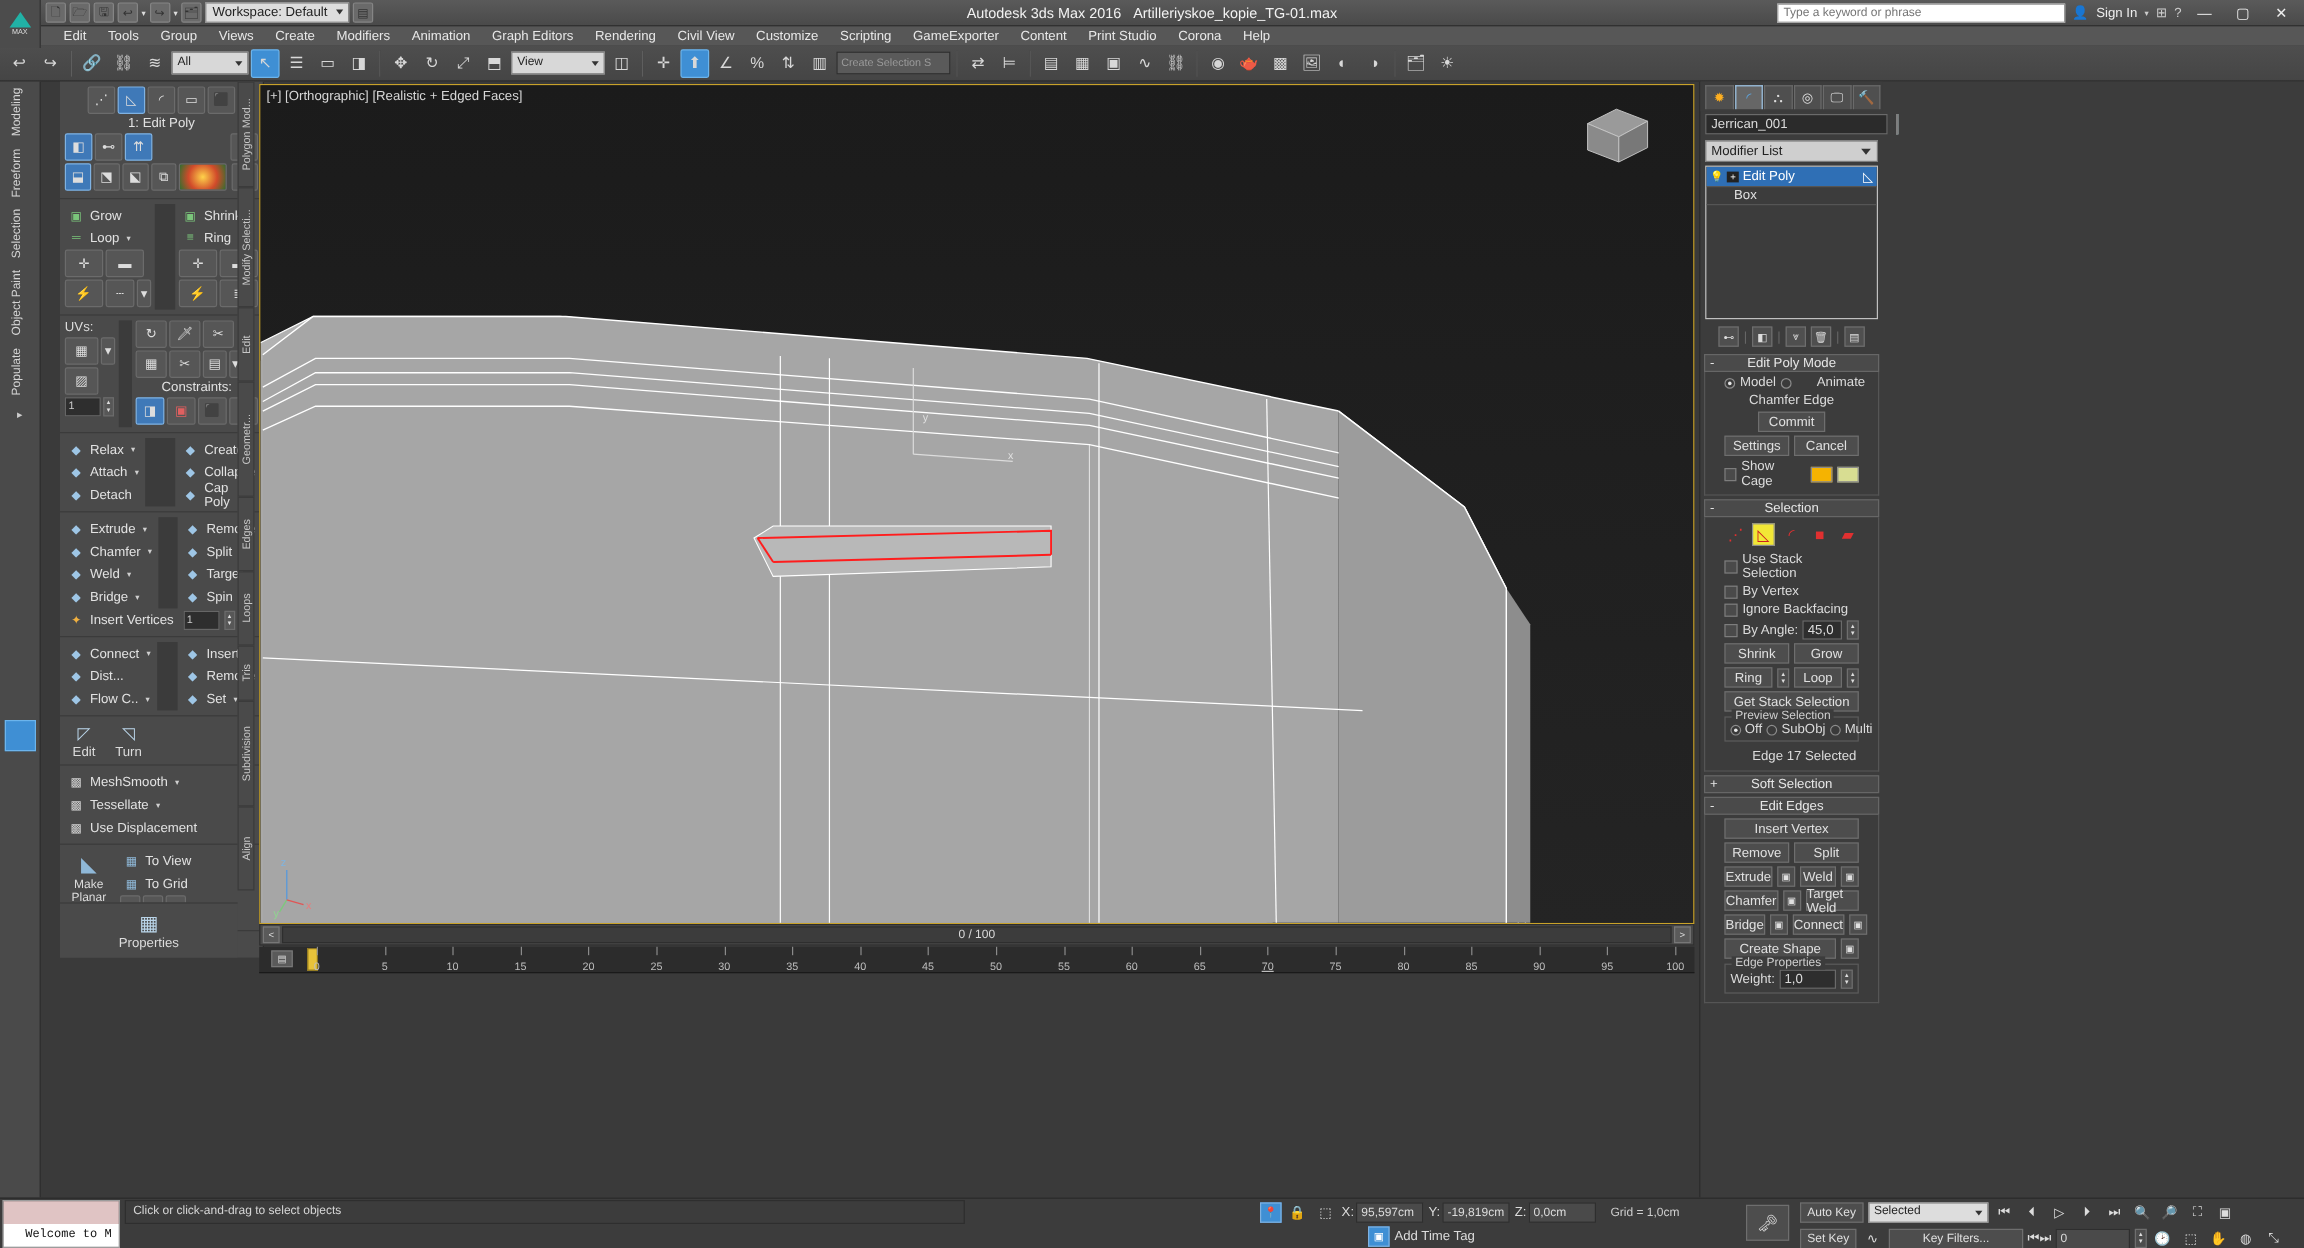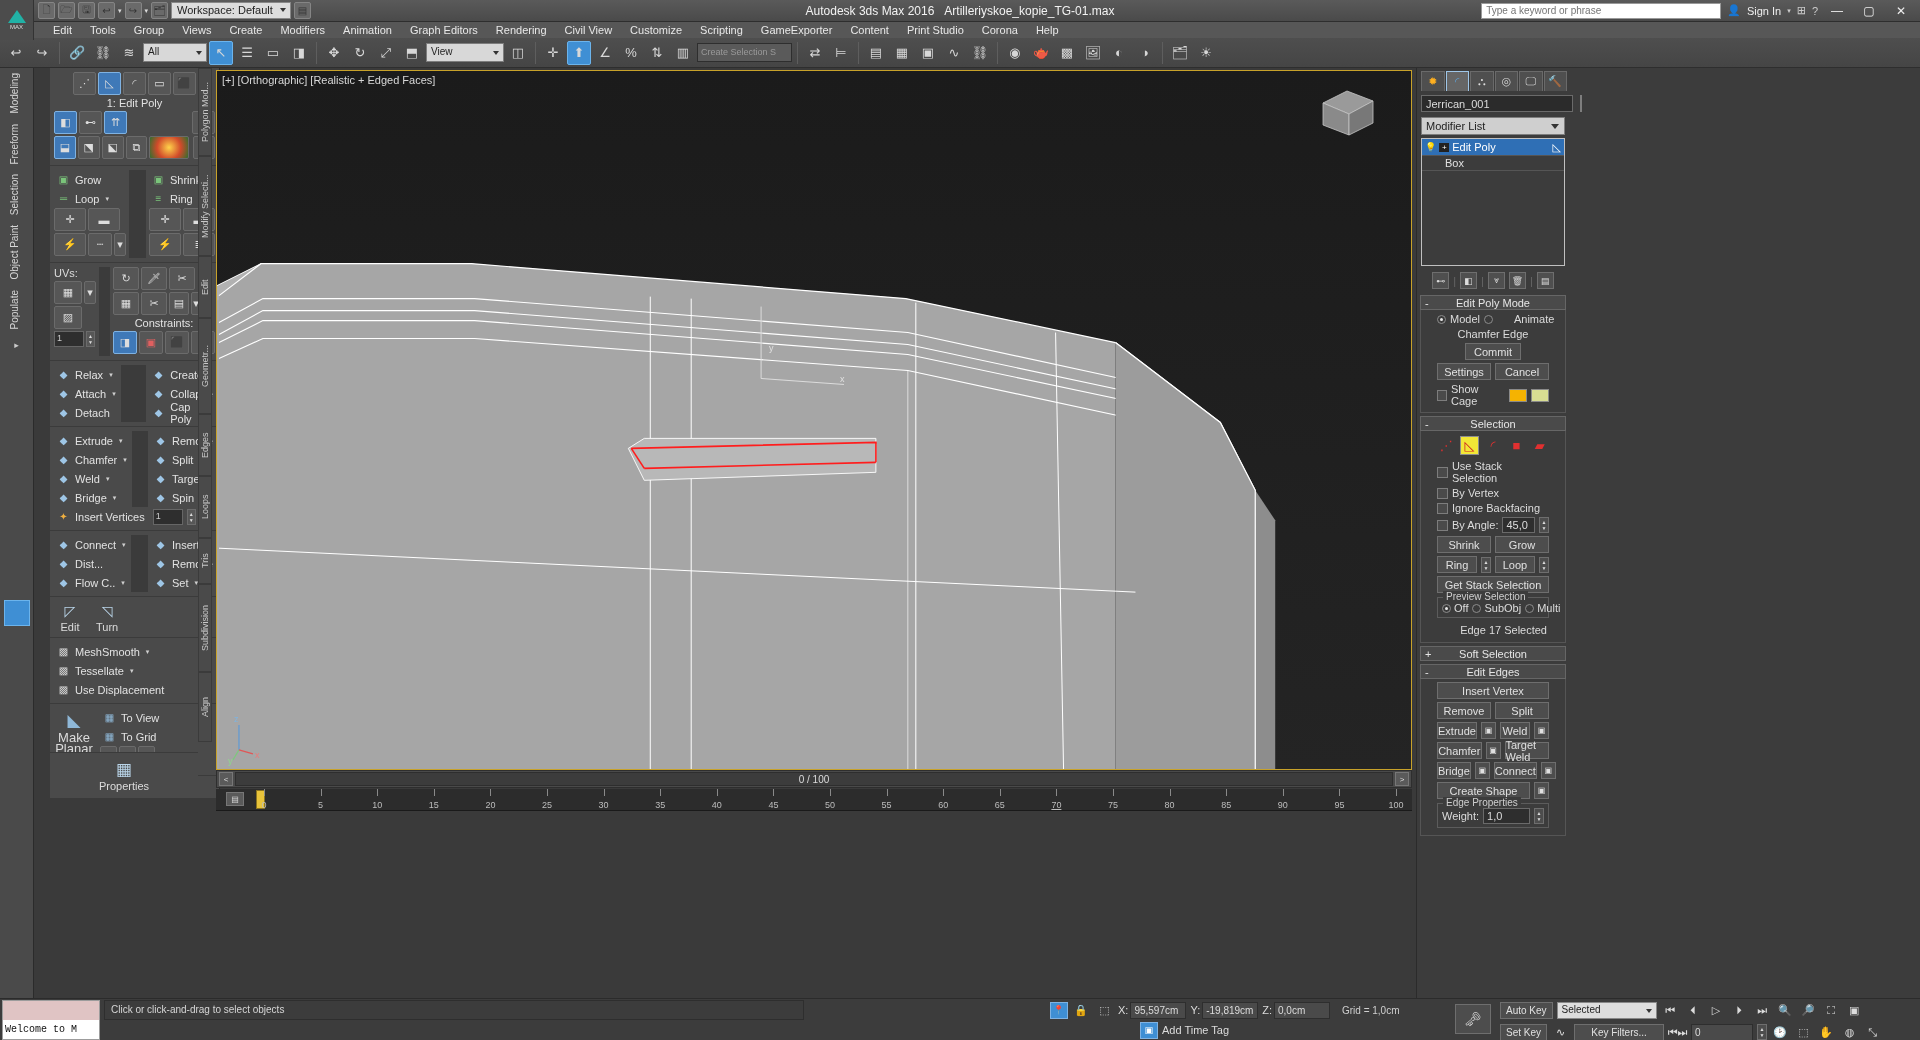--- a/index.html
+++ b/index.html
@@ -160,21 +160,21 @@
   .fset { border:1px solid #5c5c5c; padding:4px 4px 3px; margin:4px 0 2px; position:relative;}
   .fset > .lg { position:absolute; top:-7px; left:5px; background:#3c3c3c; padding:0 3px; font-size:10px; color:#cfcfcf;}
   .statline { text-align:right; font-size:11px; color:#dcdcdc; padding:4px 2px 1px;}
 
   
   .bottom { position:absolute; left:0; top:998px; width:1920px; height:42px; background:#3c3c3c;
             border-top:1px solid #2b2b2b;}
   .mxs { position:absolute; left:2px; top:1px; width:98px; height:40px; border:1px solid #9c9c9c; background:#3c3c3c;}
   .mxs .pink { height:19px; background:#e0c4c4; }
   .mxs .txt { font-family:"Liberation Mono", monospace; font-size:10px; color:#111; background:#fff; height:19px;
-              line-height:19px; padding-left:2px; overflow:hidden; white-space:nowrap;}
+              line-height:19px; padding-left:18px; overflow:hidden; white-space:nowrap;}
   .statusrows { position:absolute; left:104px; top:1px; width:700px; }
   .srow2 { height:20px; background:#3c3c3c; border:1px solid #2e2e2e; font-size:10px; color:#d6d6d6;
            line-height:18px; padding-left:6px;}
   .coordzone { position:absolute; left:1050px; top:1px; height:20px; display:flex; align-items:center; gap:4px;}
   .cf { display:flex; align-items:center; gap:2px;}
   .cfbox { width:56px;height:17px;background:#4a4a4a;border:1px solid #2e2e2e;color:#dcdcdc;font-size:10px;
            line-height:16px; padding-left:3px;}
   .gridtxt { font-size:10px; color:#cfcfcf; margin-left:8px;}
   .addtime { position:absolute; left:1140px; top:22px; height:18px; display:flex; align-items:center; gap:4px;}
   .atbtn { width:18px;height:17px;background:#3f8fd4;border:1px solid #7fb2e2;display:flex;align-items:center;
@@ -586,21 +586,21 @@
         <div class="ritem">
           <span class="ico" style="color:#cfcfcf">▩</span>
           <span>Use Displacement</span>
         </div>
       </div>
 
     <div class="rgroup">
       <div style="display:flex;gap:6px;">
         <div style="text-align:center;width:40px">
           <div class="ico" style="margin:0 auto;width:24px;height:24px;font-size:17px;color:#8fb8d8">◣</div>
-          <div class="lbl" style="font-size:13px;line-height:11px">Make<br>Planar</div>
+          <div class="lbl" style="font-size:10px;line-height:11px">Make<br>Planar</div>
         </div>
         <div style="flex:1">
           <div class="ritem">
             <span class="ico" style="color:#8fb8d8">▦</span>
             <span>To View</span>
           </div>
           <div class="ritem">
             <span class="ico" style="color:#8fb8d8">▦</span>
             <span>To Grid</span>
           </div>
@@ -1018,21 +1018,21 @@
         <div class="navico">⏵</div>
         <div class="navico">⏭</div>
         <div class="navico">🔍</div>
         <div class="navico">🔎</div>
         <div class="navico">⛶</div>
         <div class="navico">▣</div>
       </div>
       <div style="display:flex;align-items:center;gap:4px;height:20px;margin-top:2px">
         <div class="kbtn">Set Key</div>
         <div class="navico">∿</div>
-        <div class="kbtn" style="width:90px">Key Filters...</div>
+        <div class="kbtn" style="width:112px">Key Filters...</div>
         <div class="navico">⏮⏭</div>
         <div class="cfbox" style="width:62px">0</div>
         <div class="spc">▲<br>▼</div>
         <div class="navico">🕑</div>
         <div class="navico">⬚</div>
         <div class="navico">✋</div>
         <div class="navico">◍</div>
         <div class="navico">⤡</div>
       </div>
     </div>

